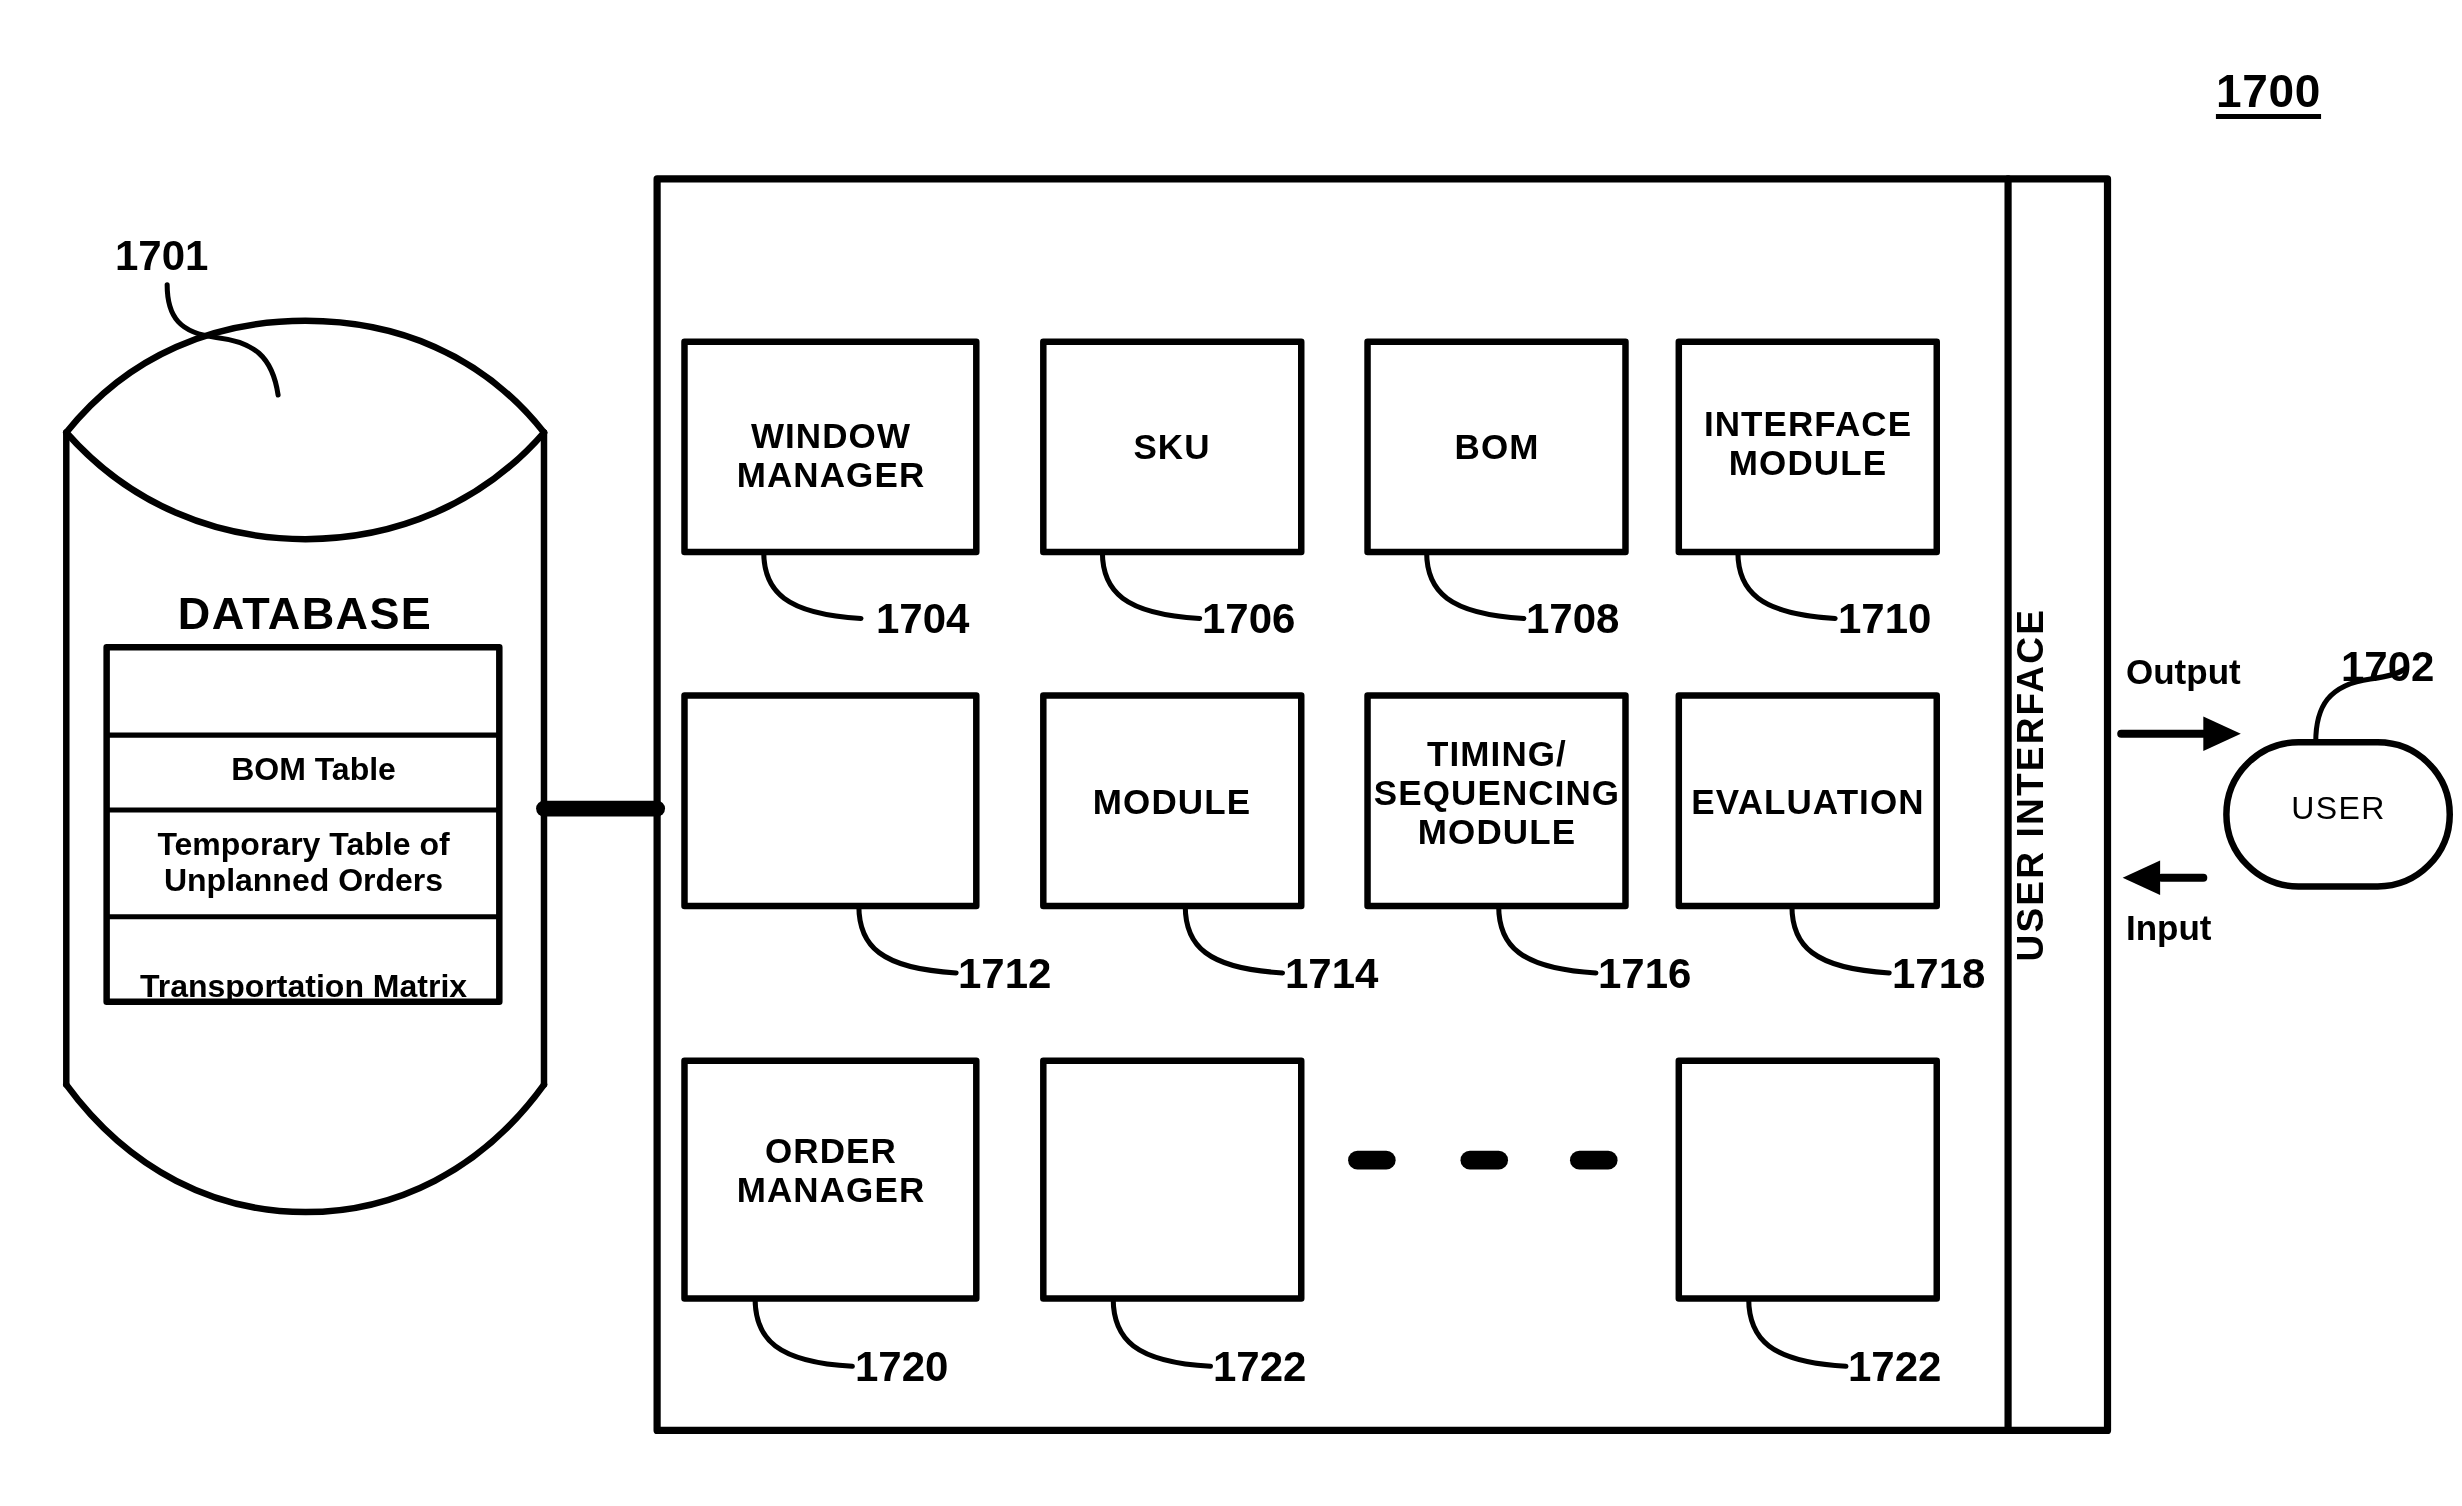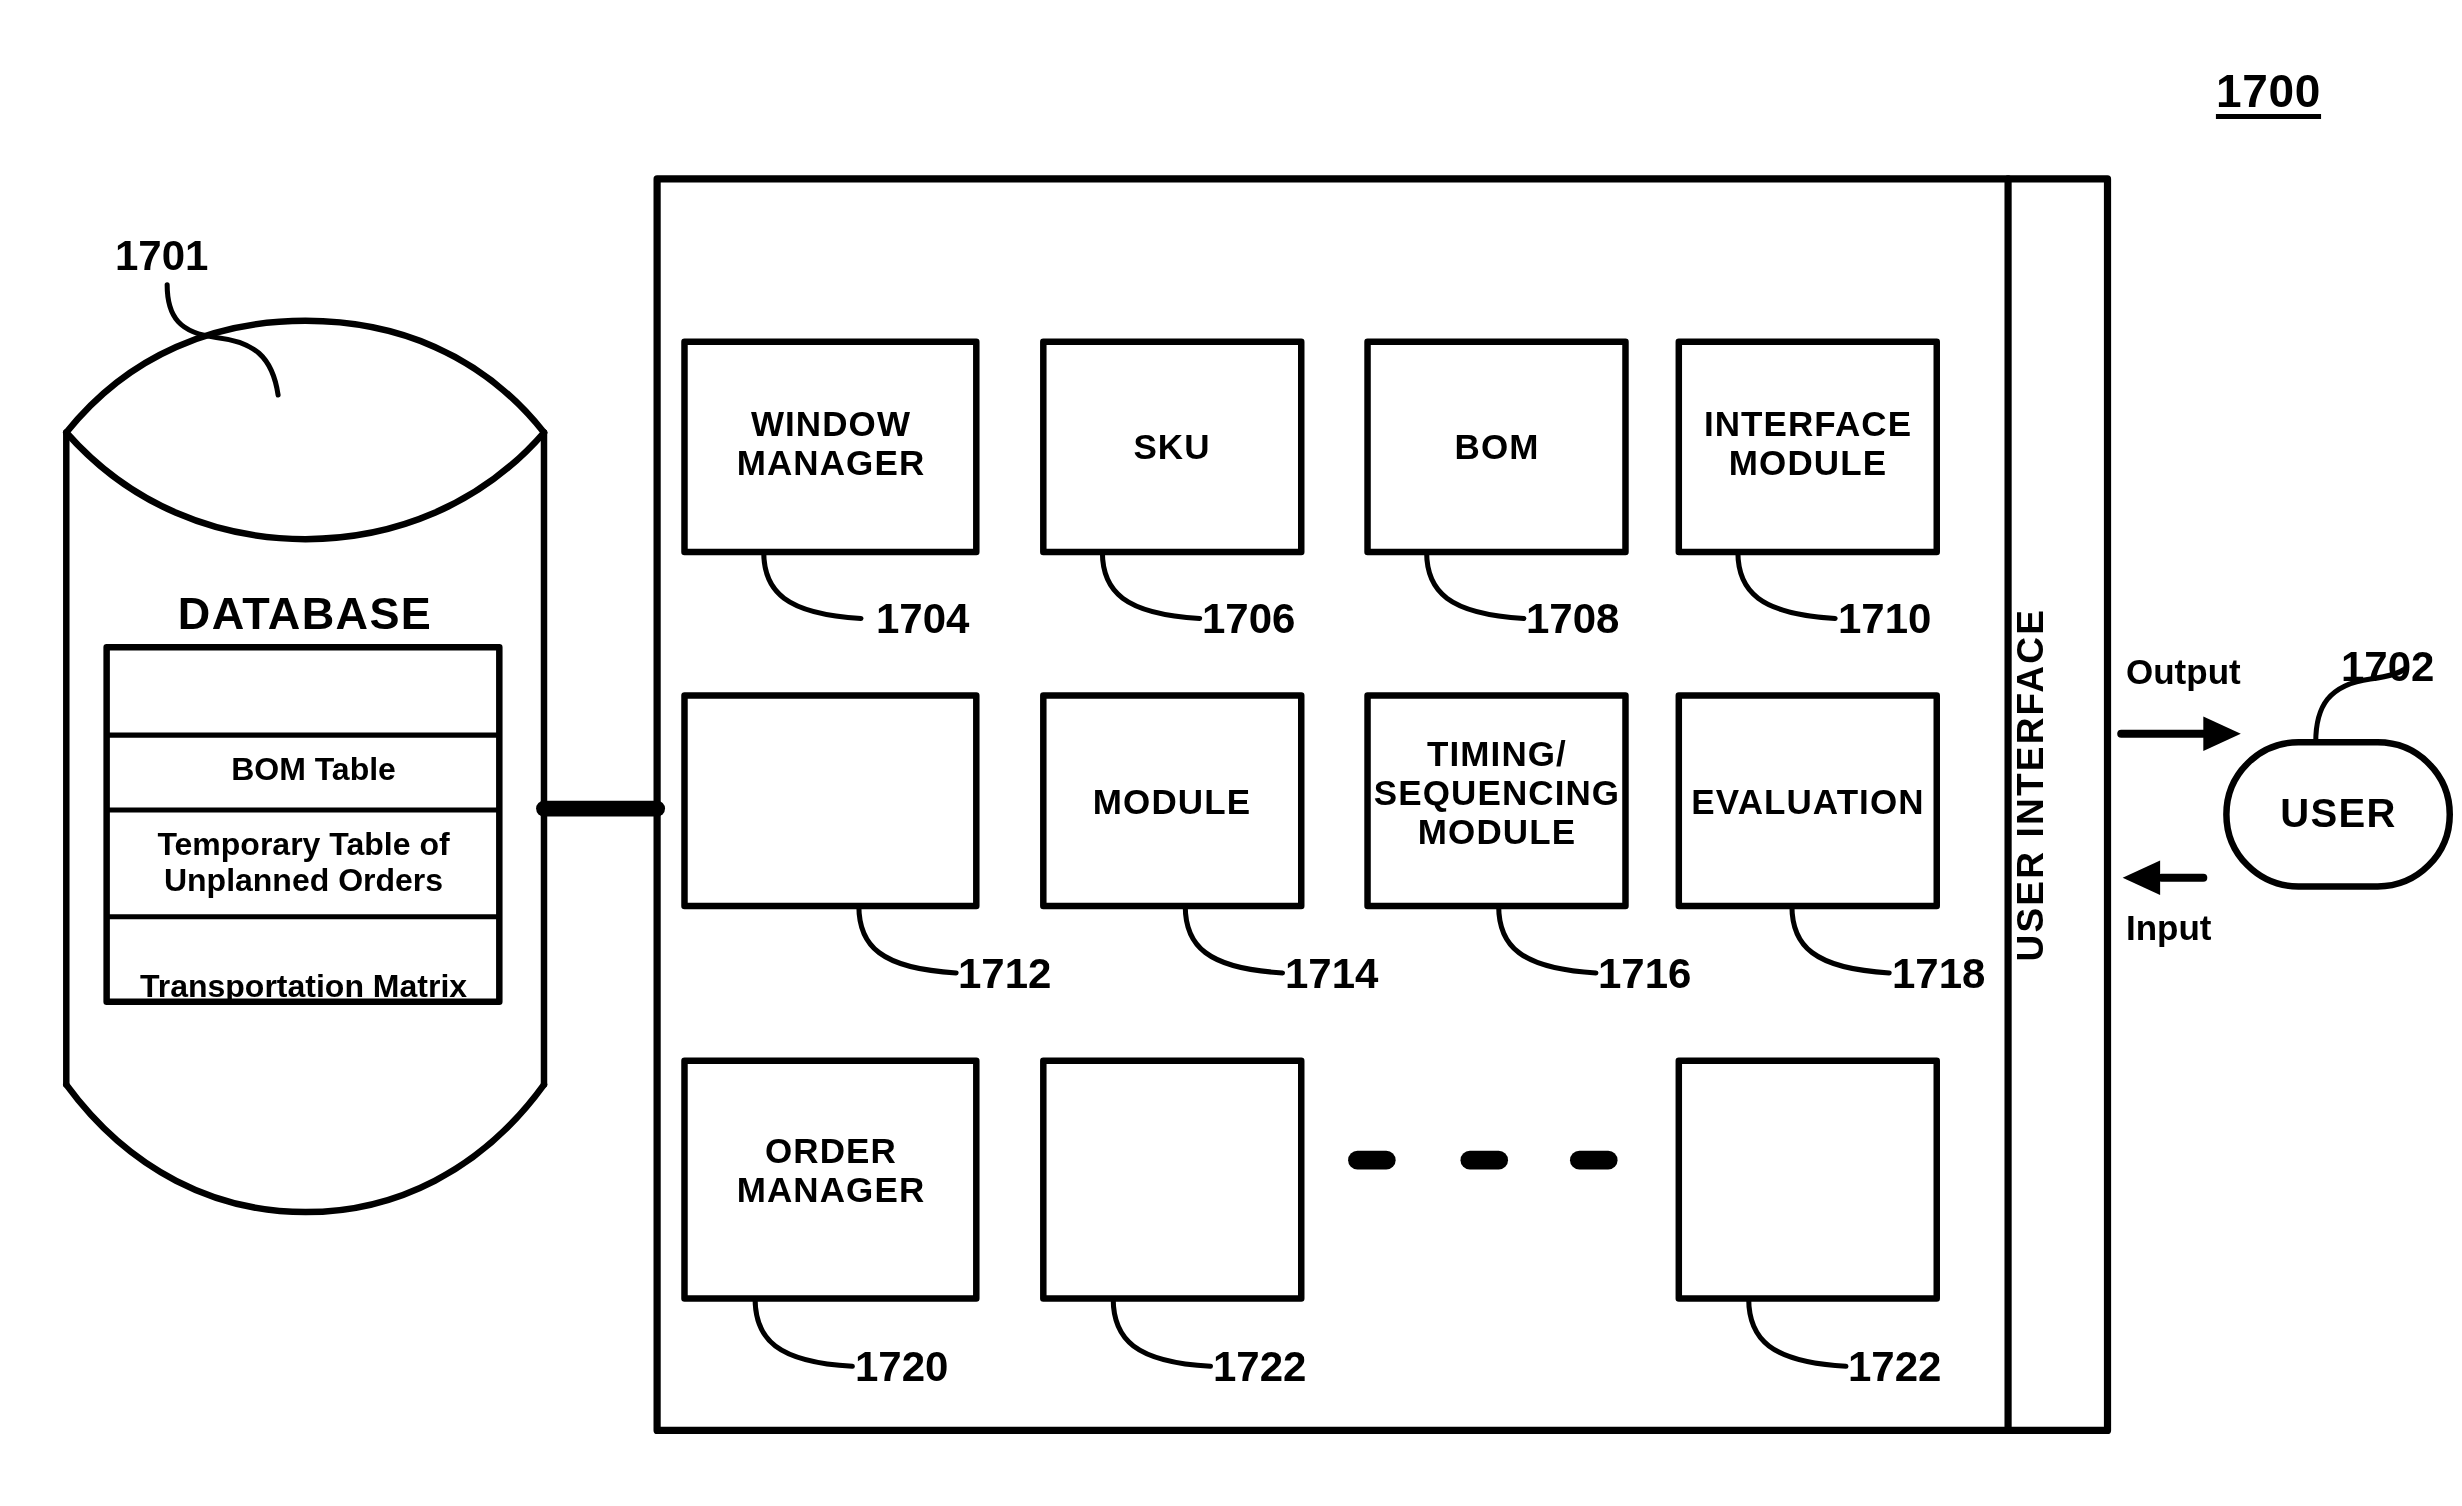--- a/index.html
+++ b/index.html
@@ -13,21 +13,21 @@
   .lbl{position:absolute;white-space:pre;font-weight:bold;line-height:1.12;color:#000;}
   .ctr{text-align:center;}
 
   .fig-num{font-size:46px;font-weight:bold;letter-spacing:0.7px;}
   .ref-num{font-size:42px;font-weight:bold;}
   .box-label{font-size:35px;font-weight:bold;letter-spacing:1.1px;}
   .db-title{font-size:45px;font-weight:bold;letter-spacing:1.4px;}
   .tbl-row-label{font-size:32px;font-weight:bold;}
   .ui-vert{font-size:37px;font-weight:bold;letter-spacing:2.2px;
            transform:rotate(-90deg);transform-origin:50% 50%;}
-  .user-lbl{font-size:40px;font-weight:bold;letter-spacing:1.4px;}
+  .user-lbl{font-size:32px;font-weight:normal;letter-spacing:1.4px;}
   .io-lbl{font-size:35px;font-weight:bold;}
 
   .underline{text-decoration:underline;text-underline-offset:6.5px;text-decoration-thickness:5px;}
 </style>
 </head>
 <body>
 
 <div id="stage">
 
   <svg id="art" viewBox="0 0 3417 2091">
@@ -107,21 +107,21 @@
   <div class="lbl ref-num" style="left:115px;top:232px;">1701</div>
 
   <div class="lbl db-title ctr" style="left:66px;top:589px;width:478px;">DATABASE</div>
 
   <div class="lbl tbl-row-label ctr" style="left:107px;top:677px;width:393px;"></div>
   <div class="lbl tbl-row-label ctr" style="left:117px;top:752px;width:393px;">BOM Table</div>
   <div class="lbl tbl-row-label ctr" style="left:107px;top:827px;width:393px;">Temporary Table of
 Unplanned Orders</div>
   <div class="lbl tbl-row-label ctr" style="left:107px;top:969px;width:393px;">Transportation Matrix</div>
 
-  <div class="lbl box-label ctr" style="left:685px;top:404px;width:292px;">WINDOW
+  <div class="lbl box-label ctr" style="left:685px;top:416px;width:292px;">WINDOW
 MANAGER</div>
   <div class="lbl box-label ctr" style="left:1043px;top:427px;width:258px;">SKU</div>
   <div class="lbl box-label ctr" style="left:1368px;top:427px;width:258px;">BOM</div>
   <div class="lbl box-label ctr" style="left:1666px;top:404px;width:284px;">INTERFACE
 MODULE</div>
 
   <div class="lbl ref-num" style="left:863px;top:595px;margin-left:13px;">1704</div>
   <div class="lbl ref-num" style="left:1202px;top:595px;">1706</div>
   <div class="lbl ref-num" style="left:1526px;top:595px;">1708</div>
   <div class="lbl ref-num" style="left:1838px;top:595px;">1710</div>

